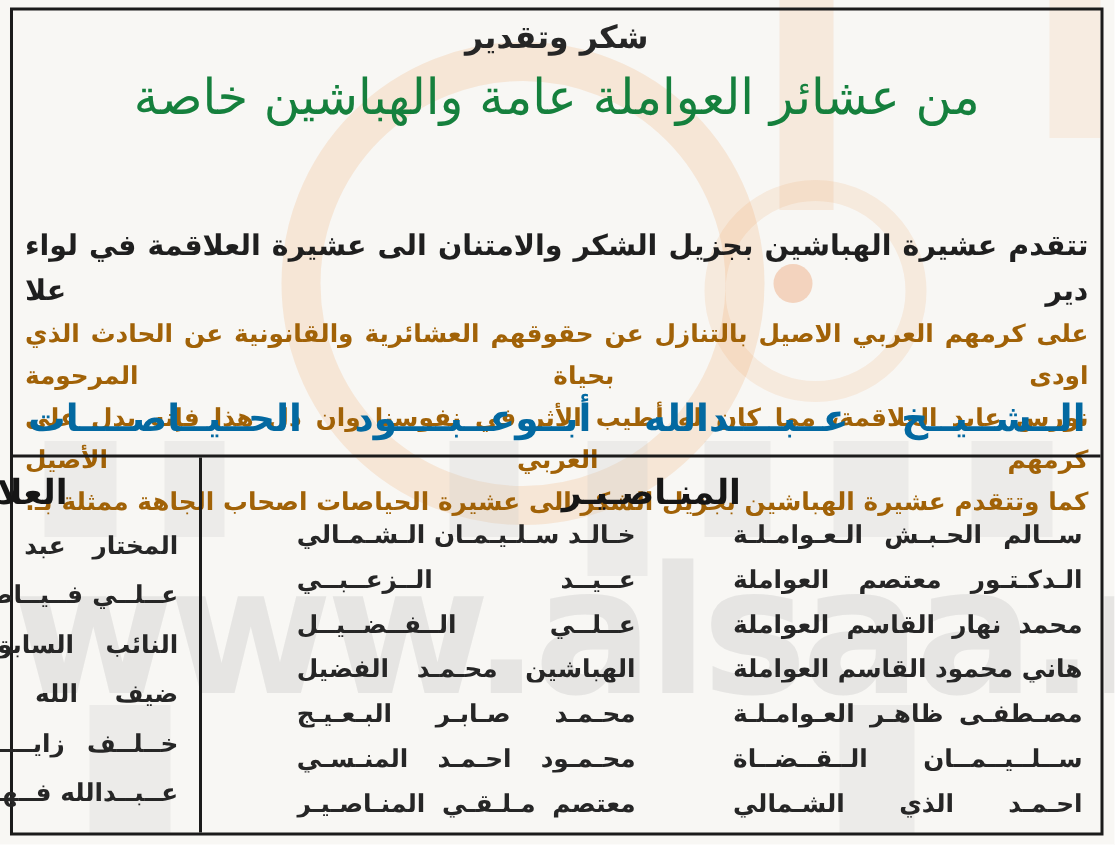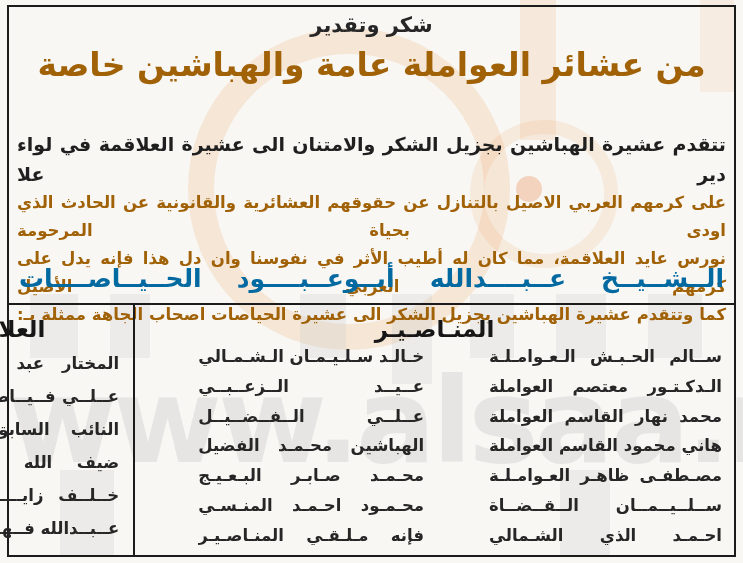--- a/index.html
+++ b/index.html
@@ -49,23 +49,23 @@
   .b11{top:0px;left:700px;width:34px;height:92px;background:rgba(240,170,110,0.14);}
 
   
   .frame{
     position:absolute;z-index:1;
     top:5px;left:7px;right:7px;bottom:6px;
     border:2px solid #1b1b1b;
   }
   .titles{position:absolute;top:2px;left:8px;right:8px;text-align:center;}
   .kicker{font-size:21px;font-weight:bold;line-height:32px;color:#262626;text-align:center;}
-  .main-title{font-size:33px;font-weight:bold;line-height:48px;color:#a16207;}
+  .main-title{font-size:33px;font-weight:normal;line-height:48px;color:#15803d;}
 
-  .body-par{position:absolute;top:122px;left:8px;right:8px;}
+  .body-par{position:absolute;top:142px;left:8px;right:8px;}
   .body-line{
     font-weight:bold;color:#a16207;
     text-align:justify;text-align-last:justify;
     font-size:16.5px;line-height:28px;
   }
   .body-line.lead{font-size:19px;line-height:30px;color:#1f1f1f;}
 
   .sheikh{
     position:absolute;top:252px;left:10px;right:10px;
     font-size:25px;font-weight:bold;color:#0369a1;
@@ -150,21 +150,21 @@
             <div class="name">ســلــيــمــان الــقــضــاة</div>
             <div class="name">احـمـد الذي الشـمالي</div>
           </div>
           <div class="jaha-col inner">
             <div class="name">خـالـد سـلـيـمـان الـشـمـالي</div>
             <div class="name">عــيــد الــزعــبــي</div>
             <div class="name">عــلــي الــفــضــيــل</div>
             <div class="name">الهباشين محـمـد الفضيل</div>
             <div class="name">محـمـد صـابـر البـعـيـج</div>
             <div class="name">محـمـود احـمـد المنـسـي</div>
-            <div class="name">فإنه مـلـقـي المنـاصـيـر</div>
+            <div class="name">معتصم مـلـقـي المنـاصـيـر</div>
           </div>
         </div>
       </div>
 
       <div class="section alaqmeh-section">
         <div class="col-header">العلاقمــة</div>
         <div class="names">
           <div class="name">المختار عبد الـولي العلاقمة</div>
           <div class="name">عــلــي فــيــاض الــغــنــانــيــم</div>
           <div class="name">النائب السابق محمدالعلاقمة</div>

